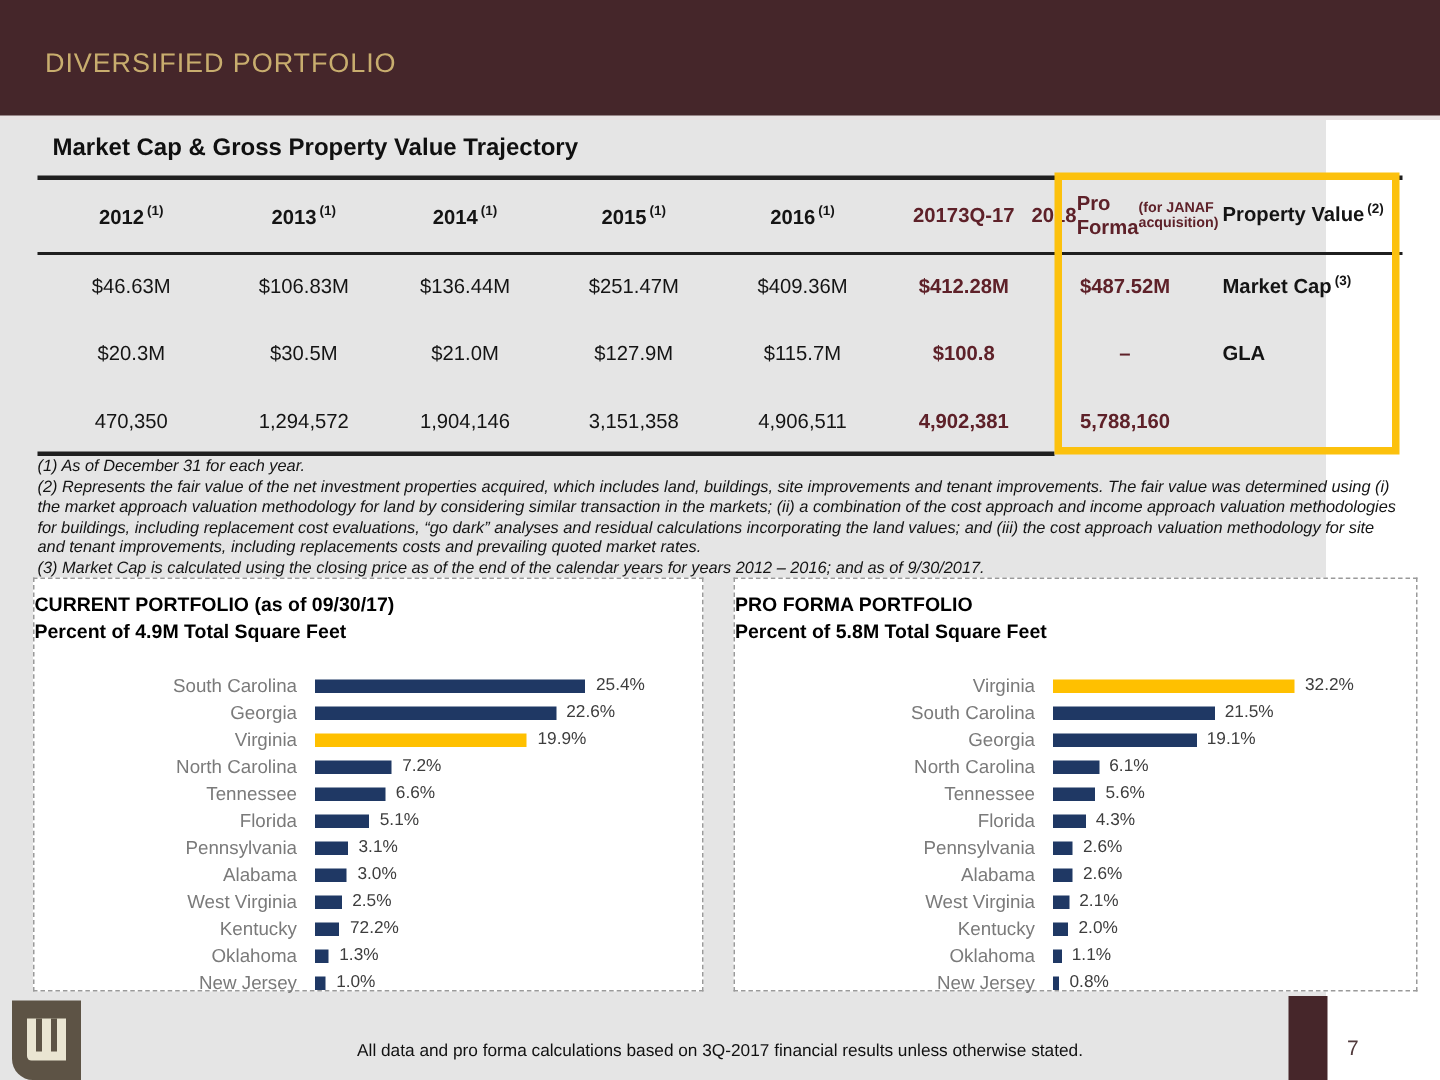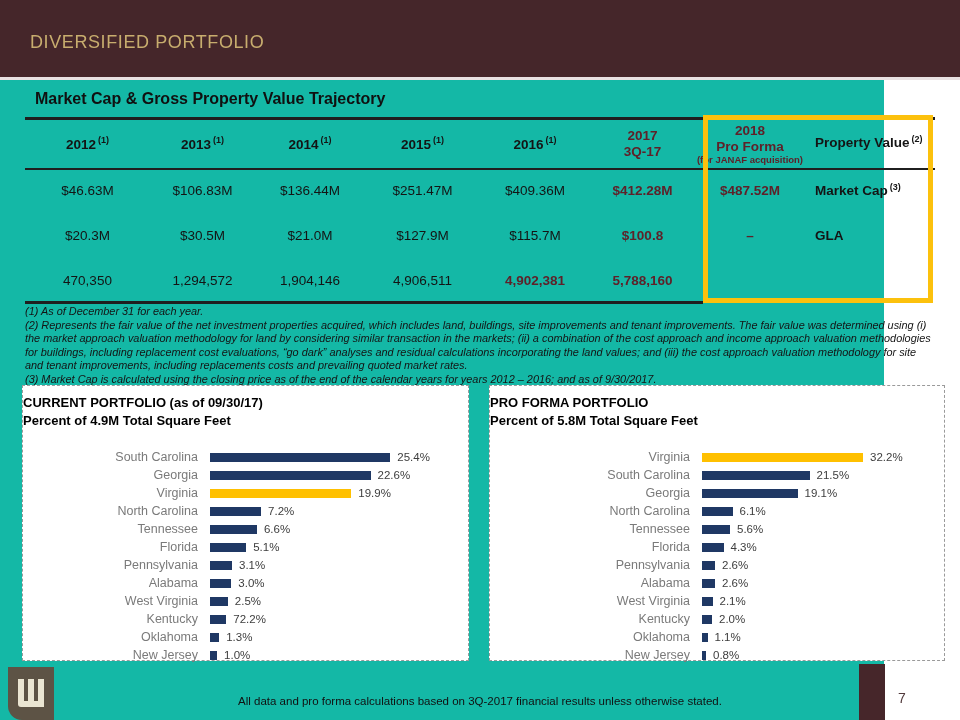--- a/index.html
+++ b/index.html
@@ -1,39 +1,39 @@
 <!DOCTYPE html>
 <html><head>
 <meta charset="utf-8">
 <style>
   * { margin:0; padding:0; box-sizing:border-box; }
   html,body { width:960px; height:720px; }
   body { font-family:"Liberation Sans", sans-serif; background:#ffffff; position:relative; overflow:hidden; }
 
-  .slide { position:absolute; inset:0; width:884px; height:720px; background:#14b8a6; }
+  .slide { position:absolute; inset:0; width:884px; height:720px; background:#e5e5e5; }
 
   
   .header { position:absolute; top:0; left:0; width:960px; height:80px; background:#45262a; border-bottom:3px solid #e9e1e2; }
   .header-title { position:absolute; left:30px; top:32px; color:#c8ad6e; font-size:18px; letter-spacing:.6px; font-weight:500; }
 
   
   .table-wrap { position:absolute; left:25px; top:88px; width:910px; height:216px; }
   .table-title { font-weight:bold; font-size:16px; color:#101010; padding-left:10px; padding-top:2px; }
   .rule { position:absolute; left:0; background:#1f1f1f; }
   .rule-top { top:29px; width:910px; height:3px; }
   .rule-mid { top:80px; width:910px; height:2px; }
   .rule-bottom { top:213px; width:678px; height:3px; }
   .tgrid { position:absolute; top:32px; left:0; display:grid;
            grid-template-columns:125px 105px 110px 115px 110px 105px 110px 130px; }
   .cell { display:flex; align-items:center; justify-content:center; height:45px; font-size:13.5px; color:#141414; }
   .cell.head { height:48px; font-weight:bold; }
   .cell.rowlabel { justify-content:flex-start; padding-left:10px; font-weight:bold; }
   .cell sup { font-size:9px; font-weight:bold; position:relative; top:-4px; margin-left:2px; }
   .cell.hl { color:#5e2129; font-weight:bold; }
-  .cell.multi { flex-direction:column; line-height:1.2; }
+  .cell.multi { flex-direction:row; line-height:1.2; }
   .cell .subline { font-size:9.5px; line-height:1.1; }
   .gold-box { position:absolute; left:678px; top:27px; width:230px; height:188px;
               border:5px solid #fcc10d; z-index:5; pointer-events:none; }
 
   
   .footnotes { position:absolute; left:25px; top:305px; width:912px; font-style:italic;
                font-size:10.9px; line-height:1.24; color:#141414; }
   .footnotes p { margin:0;font-style:italic; }
 
   
@@ -123,20 +123,21 @@
         <div class="cell val">$127.9M</div>
         <div class="cell val">$115.7M</div>
         <div class="cell val hl">$100.8</div>
         <div class="cell val hl">–</div>
         <div class="cell rowlabel">
           <span>GLA</span>
         </div>
         <div class="cell val">470,350</div>
         <div class="cell val">1,294,572</div>
         <div class="cell val">1,904,146</div>
+        <div class="cell val">3,151,358</div>
         <div class="cell val">4,906,511</div>
         <div class="cell val hl">4,902,381</div>
         <div class="cell val hl">5,788,160</div>
       </div>
     <div class="gold-box"></div>
   </div>
 
   <div class="footnotes" id="footnotes">
       <p>(1)  As of December 31 for each year.</p>
       <p>(2)  Represents the fair value of the net investment properties acquired, which includes land, buildings, site improvements and tenant improvements. The fair value was determined using  (i) the market approach valuation methodology for land by considering similar transaction in the markets; (ii) a combination of the cost approach and income approach valuation methodologies for buildings, including replacement cost evaluations, “go dark” analyses and residual calculations incorporating the land values; and (iii) the cost approach valuation methodology for site and tenant improvements, including replacements costs and prevailing quoted market rates.</p>

